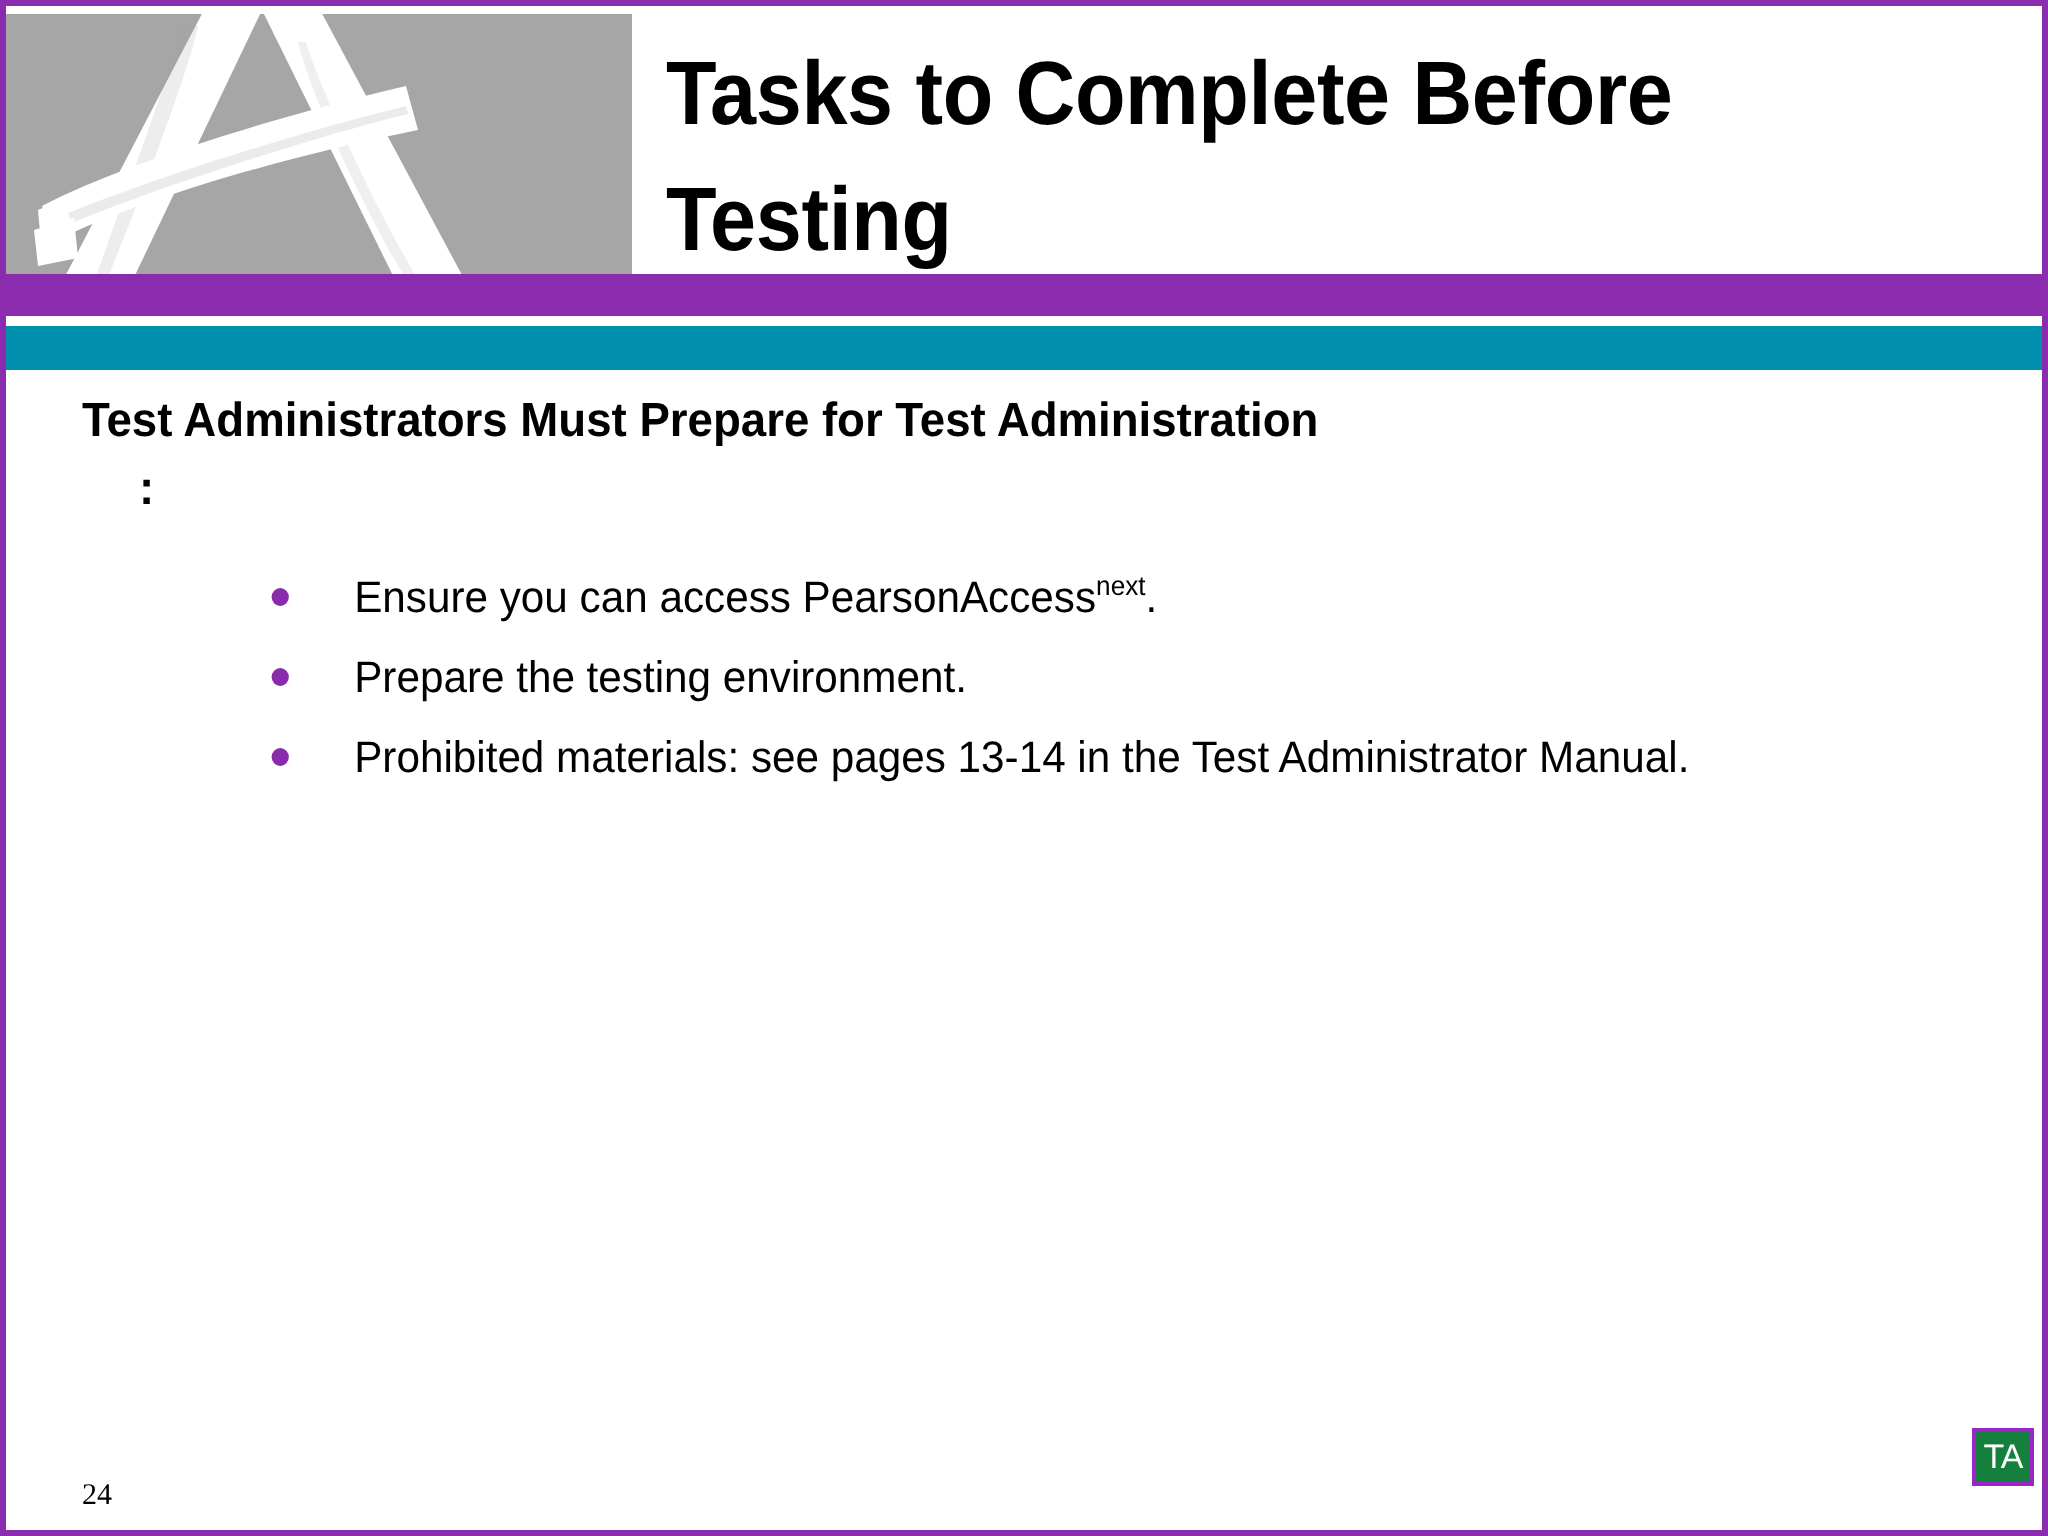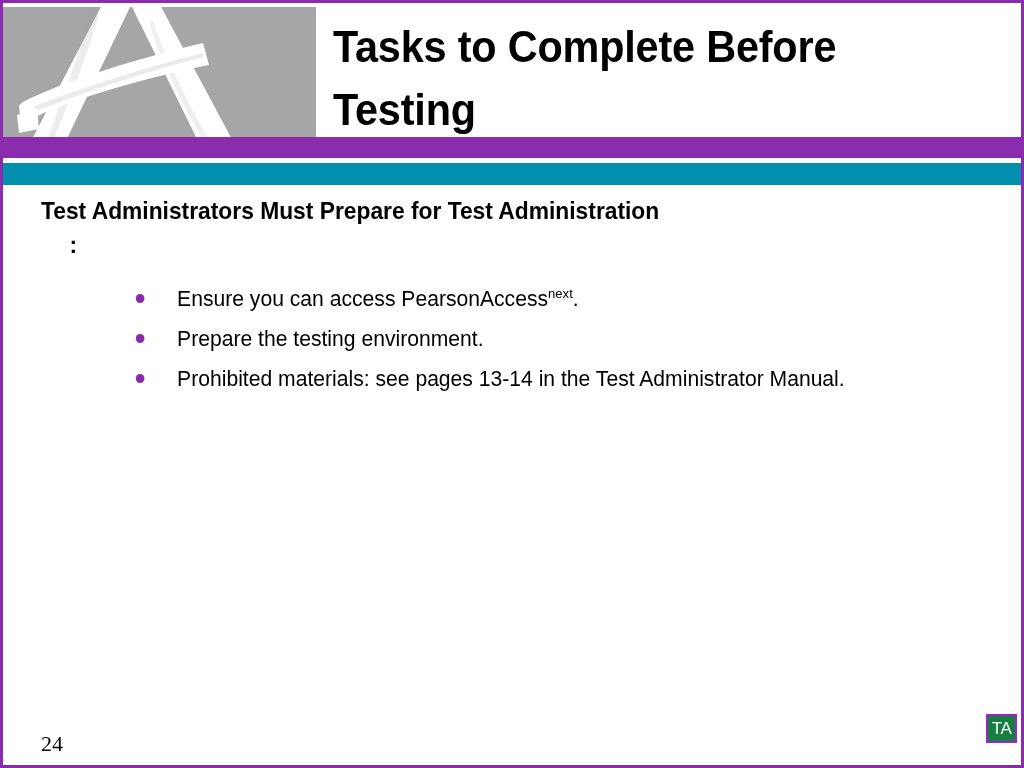--- a/index.html
+++ b/index.html
@@ -133,21 +133,21 @@
     vertical-align: super;
     line-height: 0;
   }
 
   
   .page-number {
     position: absolute;
     left: 22px;
     bottom: 8px;
     font-family: "Liberation Serif", serif;
-    font-size: 22px;
+    font-size: 15px;
     color: #000000;
   }
   .ta-badge {
     position: absolute;
     right: 20px;
     bottom: 22px;
     width: 31px;
     height: 29px;
     background: #15803d;
     border: 2px solid #9B25C6;

